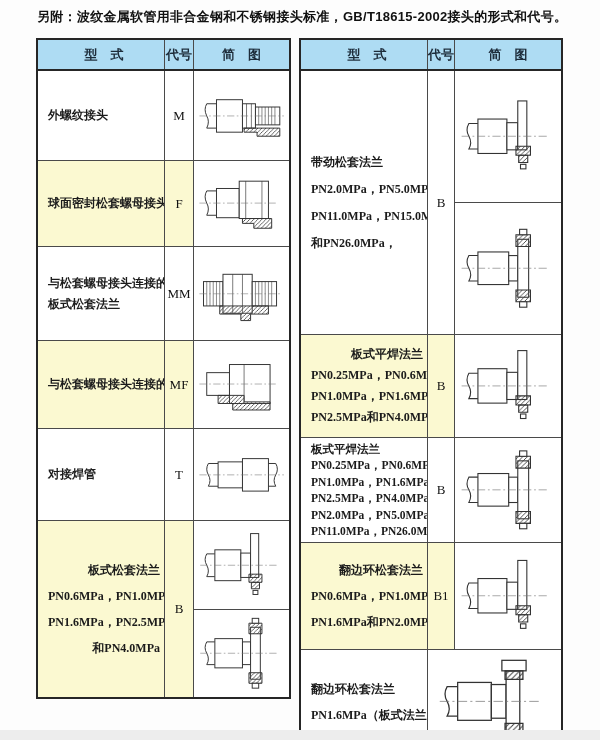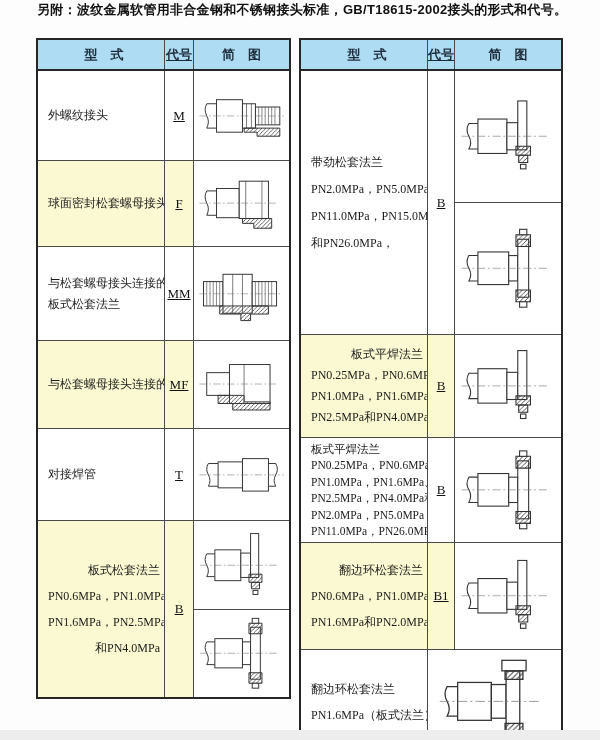--- a/index.html
+++ b/index.html
@@ -6,39 +6,39 @@
     --header-bg:#aedcf3;
     --highlight-bg:#fbf9d1;
     --table-line:#4a4a4a;
     --table-line-strong:#262626;
     --page-bg:#fdfdfd;
     --title-color:#111111;
   }
   *{box-sizing:border-box;margin:0;padding:0;}
   html,body{width:600px;height:740px;}
   body{position:relative;background:var(--page-bg);font-family:"Liberation Sans","DejaVu Sans",sans-serif;overflow:hidden;}
-  .title{position:absolute;left:37px;top:1px;font-size:13px;font-weight:bold;color:var(--title-color);letter-spacing:.3px;white-space:nowrap;}
+  .title{position:absolute;left:37px;top:8px;font-size:13px;font-weight:bold;color:var(--title-color);letter-spacing:.3px;white-space:nowrap;}
   .tables{position:absolute;left:36px;top:38px;display:flex;gap:8px;align-items:flex-start;}
   .tbl{border:2px solid var(--table-line-strong);background:#fff;}
   .tbl.left{width:255px;}
   .tbl.right{width:264px;}
   .row{display:flex;width:100%;}
   .row:not(:last-child){border-bottom:1px solid var(--table-line);}
   .row.head{border-bottom:2px solid var(--table-line-strong);background:var(--header-bg);height:31px;}
   .cell{border-right:1px solid var(--table-line);overflow:hidden;}
   .cell:last-child{border-right:none;text-align:center;}
   .head .cell{display:flex;align-items:center;justify-content:center;font-size:13px;color:#1d2c3a;font-weight:bold;background:var(--header-bg);}
   .left .c-type{width:127px;}
   .left .c-code{width:29px;}
   .right .c-type{width:127px;}
   .right .c-code{width:27px;}
   .c-diag{flex:1;display:flex;flex-direction:column;}
   .c-type{display:flex;flex-direction:column;justify-content:center;padding:4px 4px 4px 10px;font-family:"Liberation Serif","DejaVu Serif",serif;font-size:12px;color:#1b1b1b;}
-  .c-code{display:flex;align-items:center;justify-content:center;font-family:"Liberation Serif","DejaVu Serif",serif;font-size:13px;color:#111;text-decoration:underline;}
-  .ln{line-height:21px;white-space:nowrap;}
+  .c-code{display:flex;align-items:center;justify-content:center;font-family:"Liberation Serif","DejaVu Serif",serif;font-size:13px;color:#111;}
+  .ln{line-height:21px;white-space:nowrap;font-weight:bold;}
   .roomy .ln{line-height:26px;}
   .roomy27 .ln{line-height:27px;}
   .compact .ln{line-height:16.5px;font-size:11.5px;}
   .hl{background:var(--highlight-bg);text-align:right;}
   .sub{flex:1;display:flex;align-items:center;justify-content:center;}
   .sub + .sub{border-top:1px solid var(--table-line);}
   .single{flex:1;display:flex;align-items:center;justify-content:center;}
   svg.dg{width:94%;height:92%;}
   .defs{position:absolute;width:0;height:0;overflow:hidden;}
   .page-edge{position:absolute;left:0;bottom:0;width:600px;height:10px;background:#ededed;}

